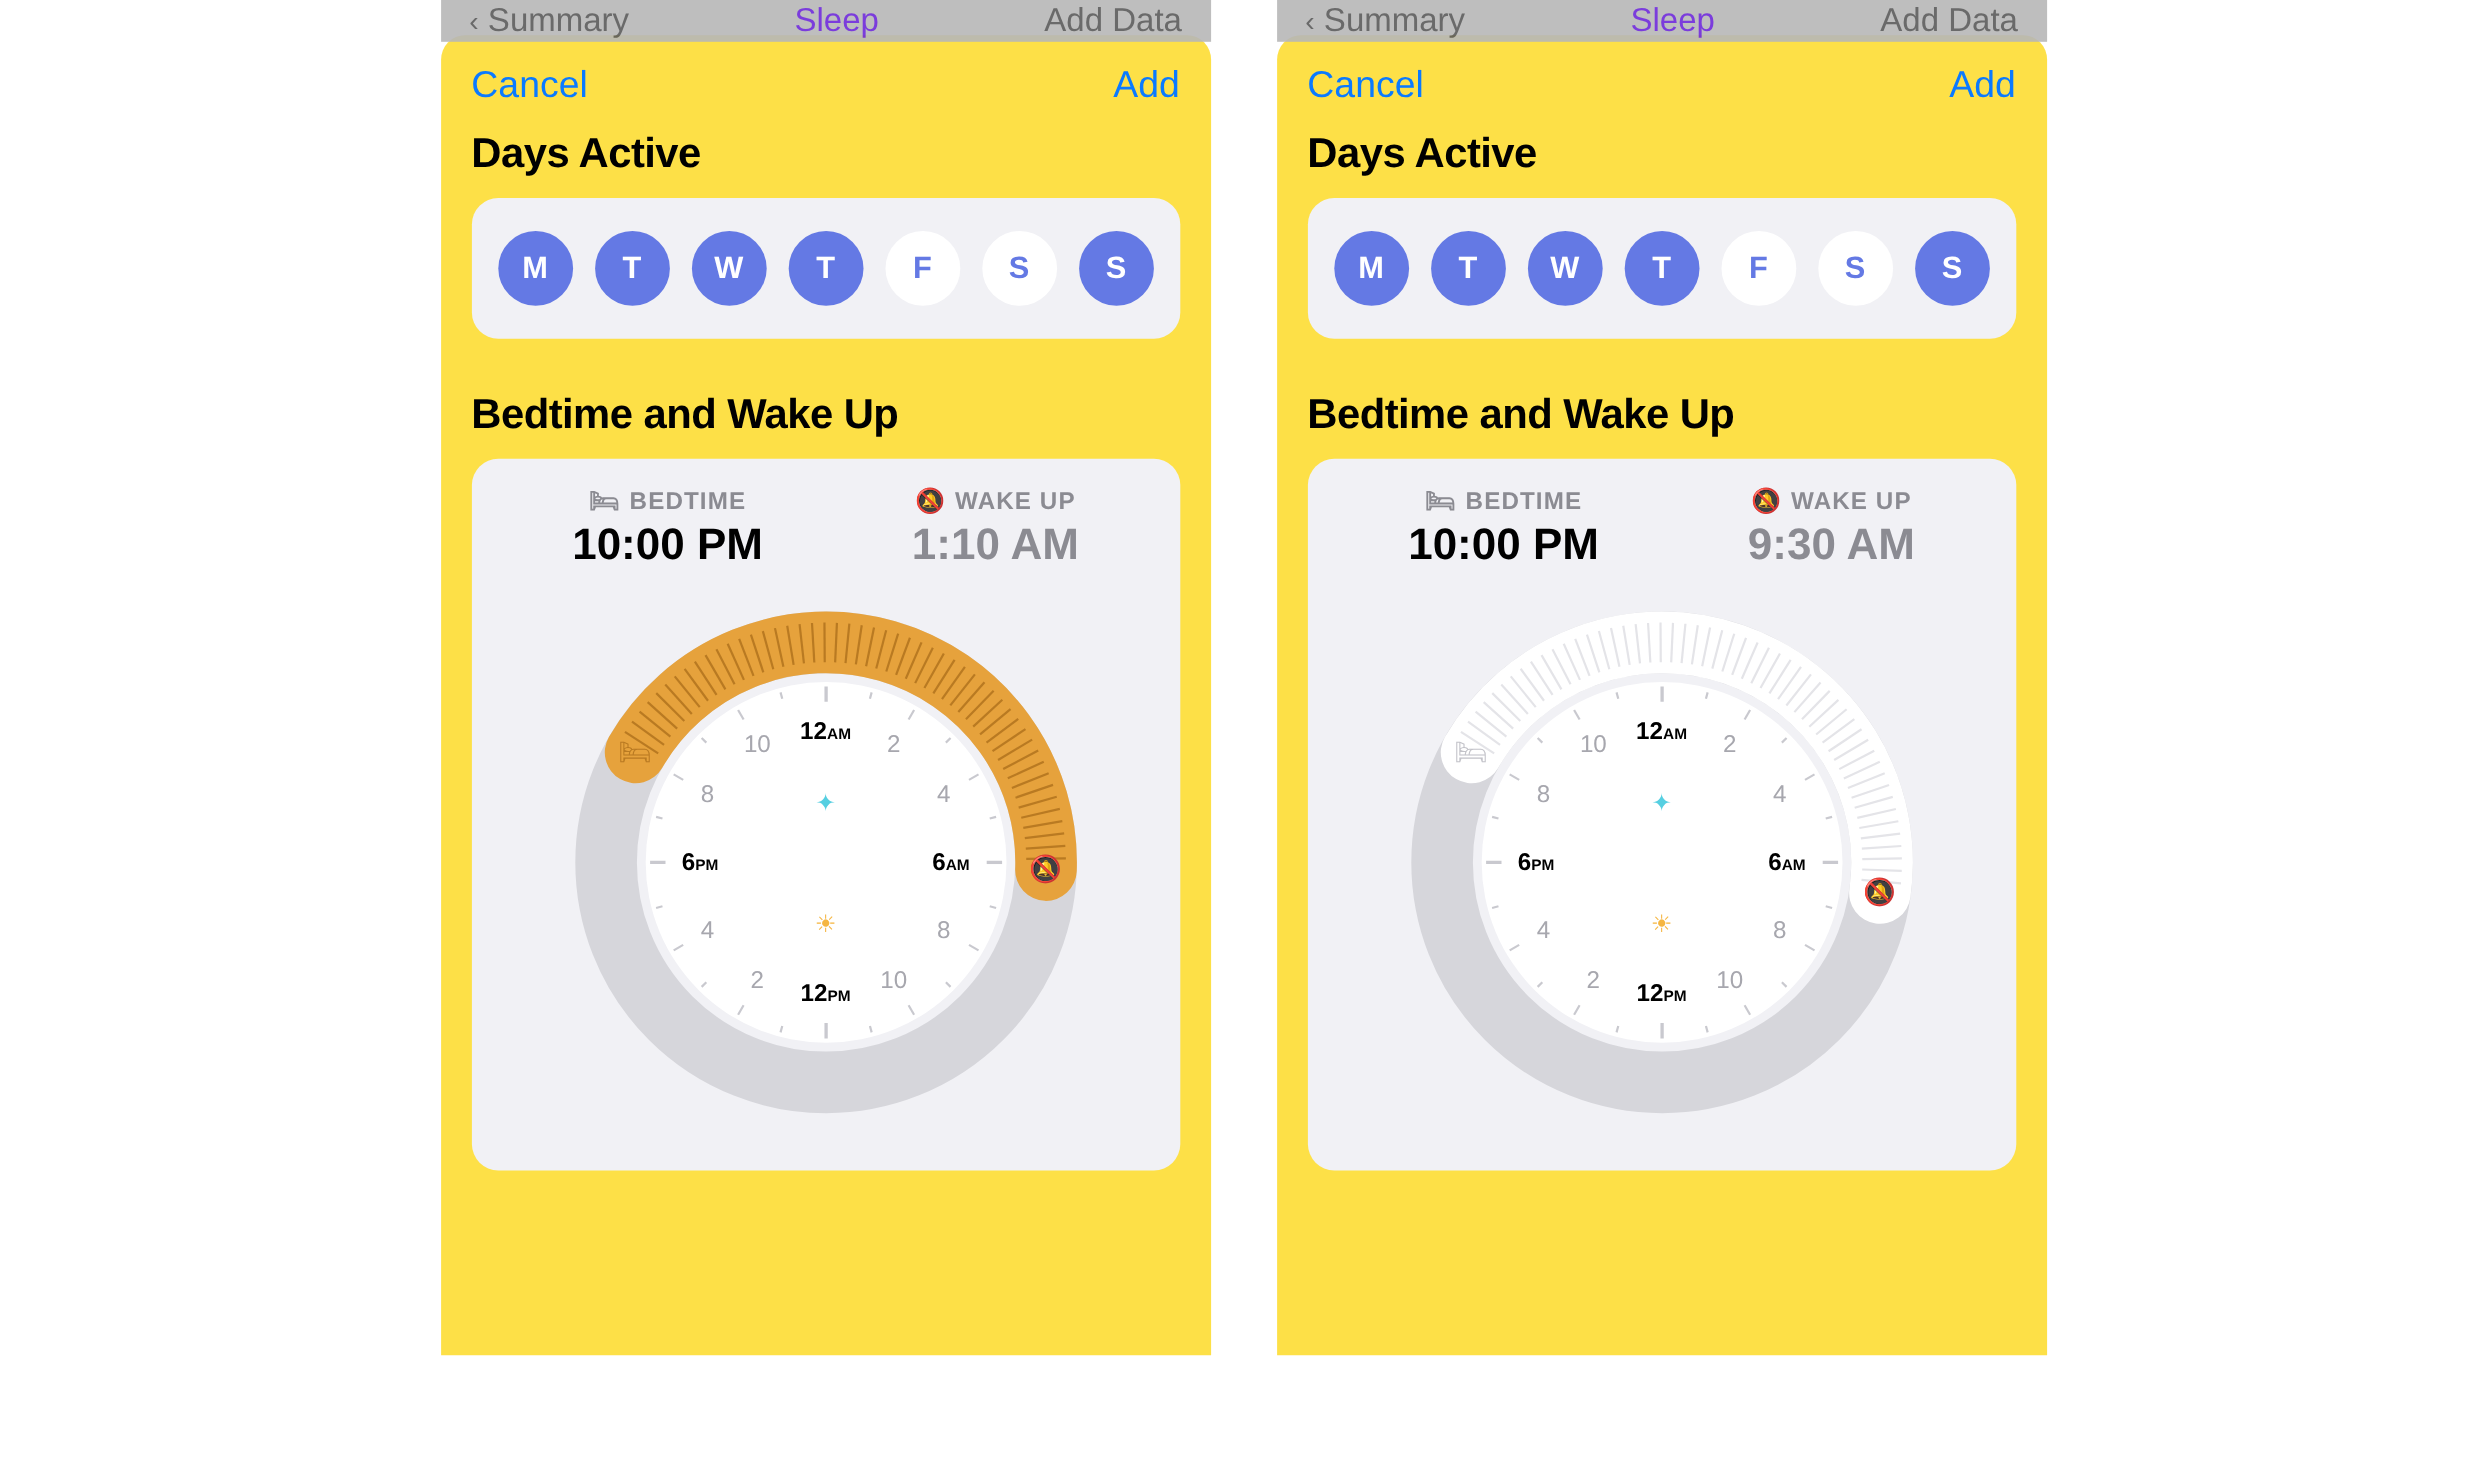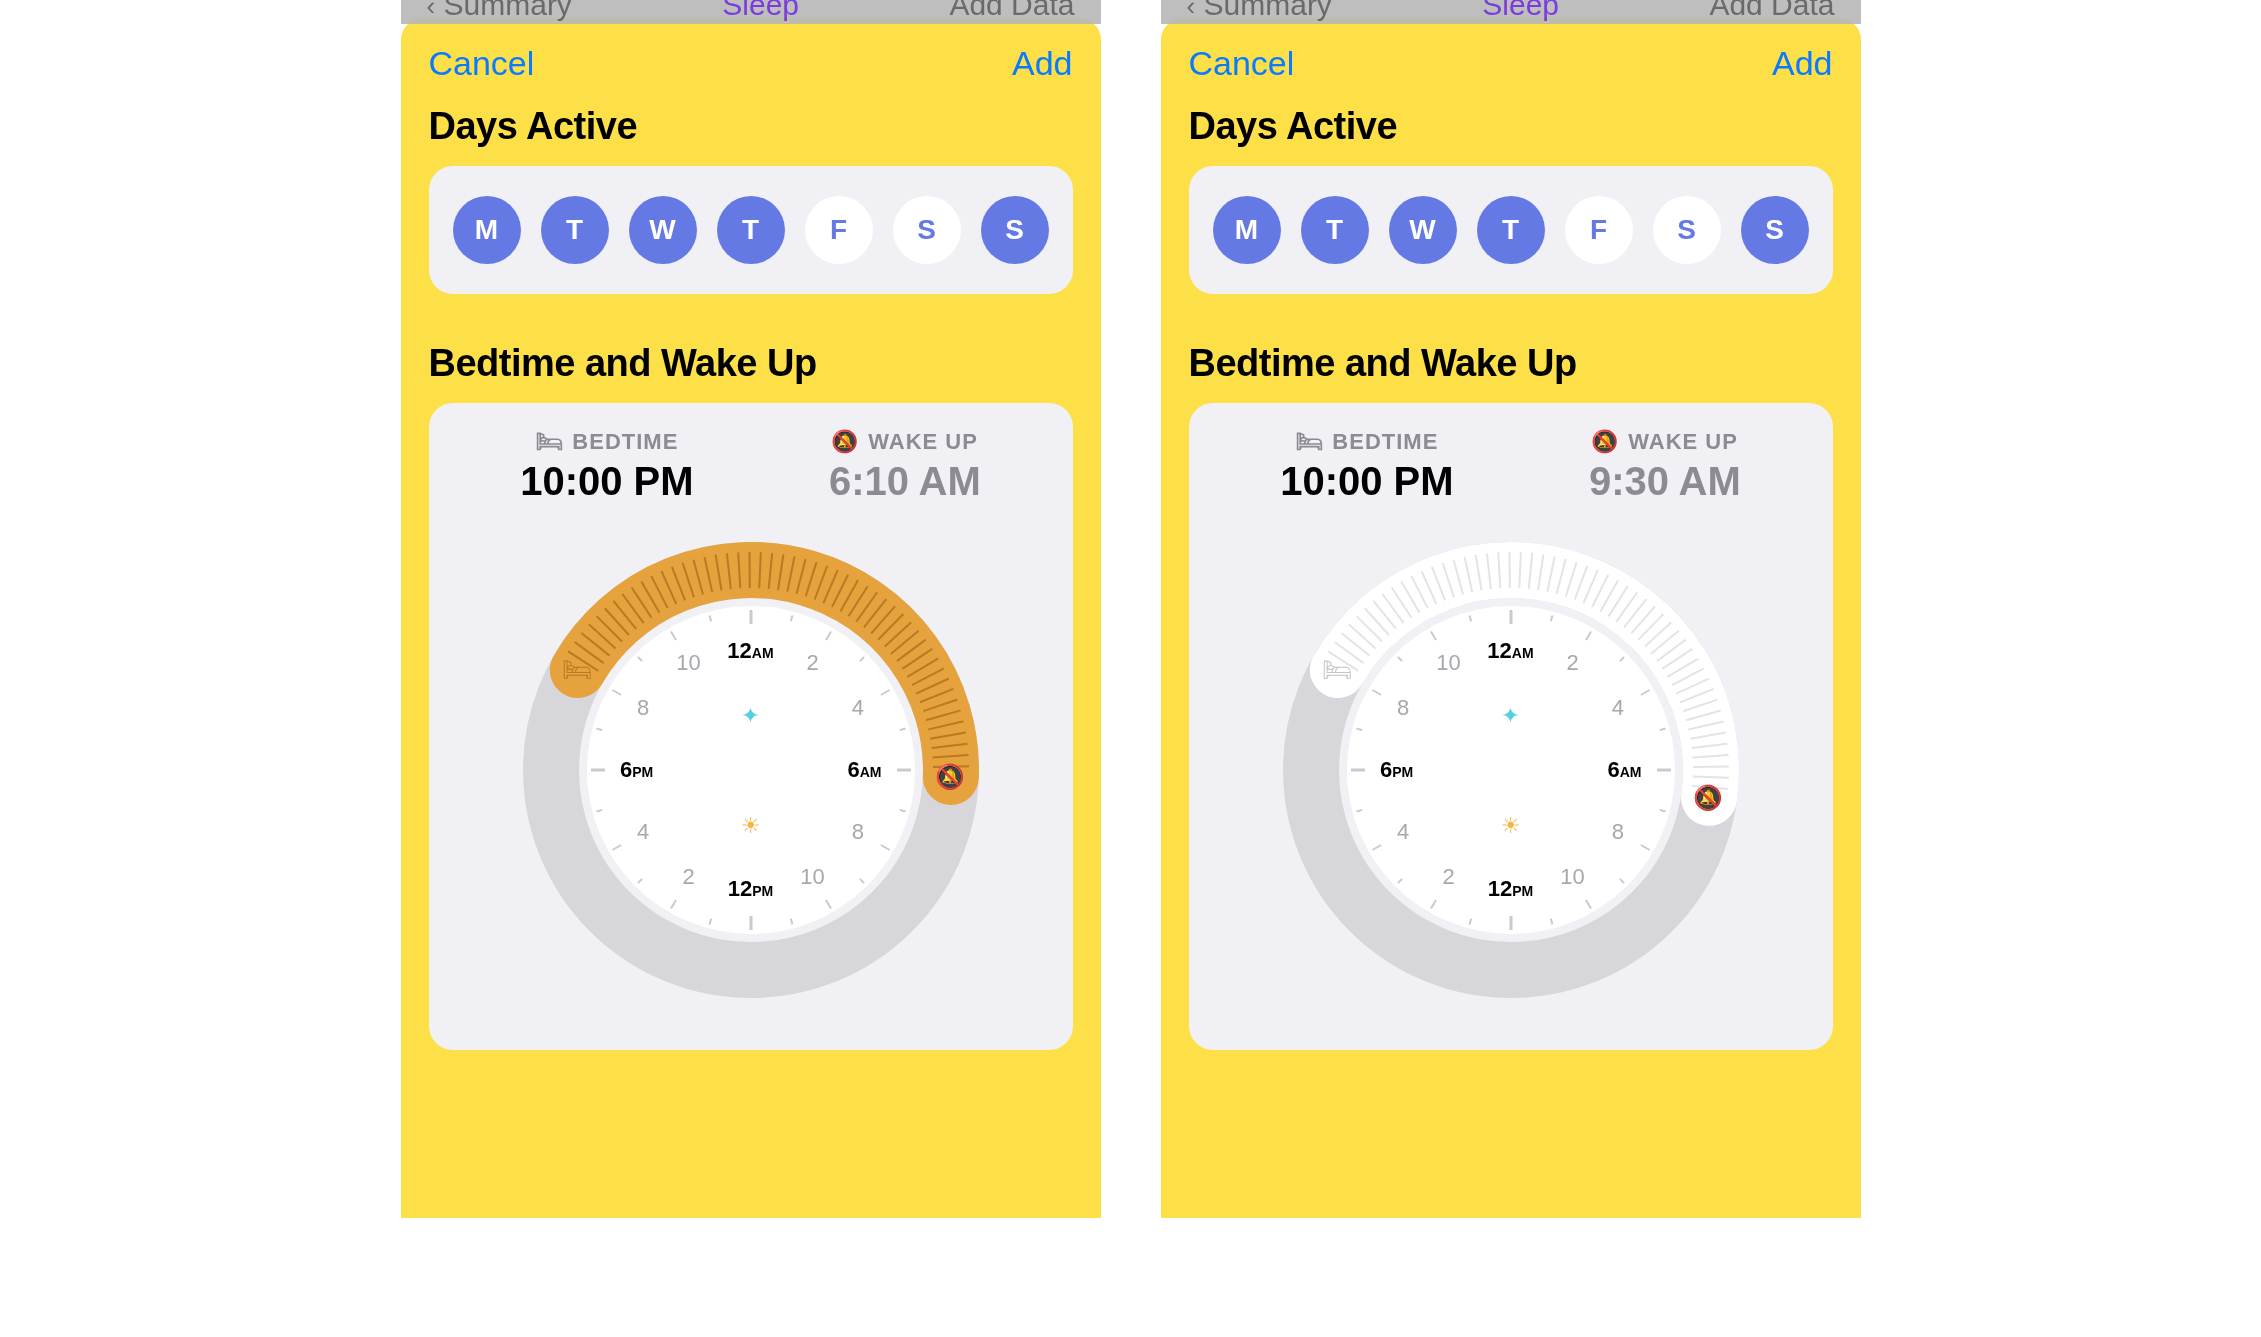--- a/index.html
+++ b/index.html
@@ -11,21 +11,21 @@
   align-items: flex-start;
   justify-content: center;
   gap: 60px;
   padding-top: 0;
 }
 .phone {
   width: 700px;
   position: relative;
 }
 .top-strip {
-  height: 24px;
+  height: 38px;
   background: #b7b7b7;
   color: #5a5a5a;
   display: flex;
   align-items: flex-end;
   justify-content: space-between;
   padding: 0 26px 2px 26px;
   font-size: 30px;
   font-weight: 400;
   opacity: .9;
 }
@@ -163,21 +163,21 @@
             <span>🛏</span>
             <span>BEDTIME</span>
           </div>
           <div class="time-val bed">10:00 PM</div>
         </div>
         <div class="time-col">
           <div class="time-label">
              <span>🔕</span>
              <span>WAKE UP</span>
           </div>
-          <div class="time-val wake">6:10 AM</div>
+          <div class="time-val wake">1:10 AM</div>
         </div>
       </div>
       <div class="clock-wrap">
           <svg viewBox="0 0 480 480">
             <circle cx="240" cy="240" r="200" stroke="#d6d6db" stroke-width="56" fill="none"></circle>
             <path d="M 66.79491924311228 139.99999999999997 A 200 200 0 0 1 439.87816540381914 246.9798993405002" stroke="#e6a23c" stroke-width="56" fill="none" stroke-linecap="round"></path>
             <line x1="87.32804311234224" y1="140.92793743898756" x2="57.12919449720113" y2="121.33126572362244" stroke="#b97a22" stroke-width="2"></line>
             <line x1="92.68572193333978" y1="133.12388724462932" x2="63.5466339641103" y2="111.98355724906148" stroke="#b97a22" stroke-width="2"></line>
             <line x1="98.44191923962956" y1="125.60896114012935" x2="70.44141974856726" y2="102.98216224477034" stroke="#b97a22" stroke-width="2"></line>
             <line x1="104.58106321385839" y1="118.40348870254961" x2="77.79489989352268" y2="94.35143152283413" stroke="#b97a22" stroke-width="2"></line>

